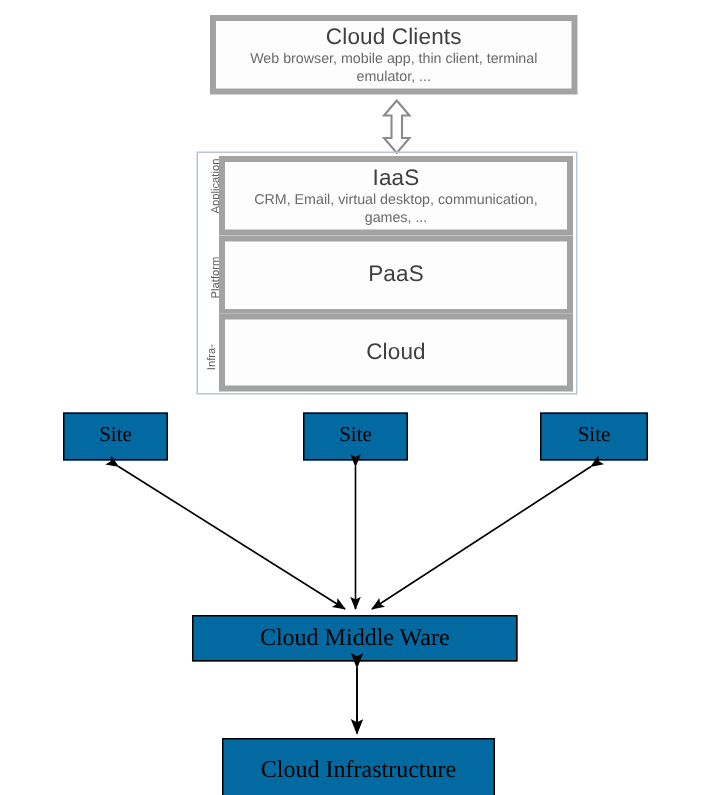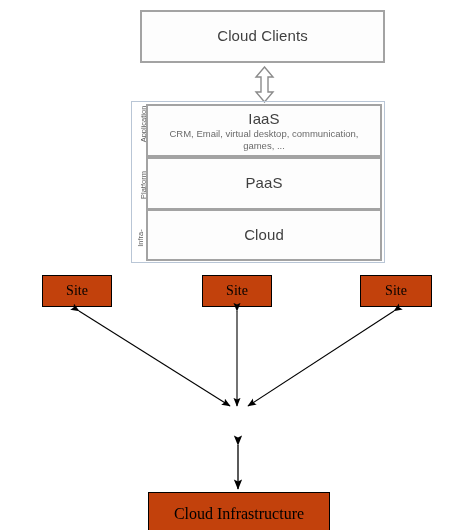--- a/index.html
+++ b/index.html
@@ -13,21 +13,21 @@
     height: 530px;
     background: #ffffff;
     overflow: hidden;
     font-family: "Liberation Sans", sans-serif;
   }
 
   
   .cbox {
     position: absolute;
     box-sizing: border-box;
-    border: 2px solid #a3a3a3;
+    border: 4px solid #a3a3a3;
     background: #fdfdfd;
     text-align: center;
     color: #555555;
     font-family: "Liberation Sans", sans-serif;
     display: flex;
     flex-direction: column;
     align-items: center;
     justify-content: center;
     padding: 2px 6px;
   }
@@ -70,21 +70,21 @@
   
   .block-arrow {
     position: absolute;
   }
 
   
   .sbox {
     position: absolute;
     box-sizing: border-box;
     border: 1px solid #000000;
-    background: #c2410c;
+    background: #0369a1;
     font-family: "Liberation Serif", serif;
     color: #000000;
     display: flex;
     align-items: center;
     justify-content: center;
     text-align: center;
   }
   .sbox.site { font-size: 14px; }
   .sbox.wide { font-size: 16px; }
 
@@ -97,20 +97,21 @@
     pointer-events: none;
   }
 </style>
 </head>
 <body>
 
 <div id="canvas">
 
   <div class="cbox" style="left:140px; top:10px; width:245px; height:53px;">
     <div class="ctitle">Cloud Clients</div>
+    <div class="cdesc">Web browser, mobile app, thin client, terminal emulator, ...</div>
   </div>
 
   <div class="block-arrow" style="left:252px; top:66px; width:25px; height:37px;">
     <svg width="25" height="37" viewBox="0 0 25 37">
       <polygon points="12.5,1 21,11 16,11 16,26 21,26 12.5,36 4,26 9,26 9,11 4,11" fill="#ffffff" stroke="#8b8b8b" stroke-width="1.4"></polygon>
     </svg>
   </div>
 
   <div class="stack-frame" style="left:131px; top:101px; width:254px; height:162px;"></div>
 
@@ -134,20 +135,23 @@
   <div class="sbox site" style="left:42px; top:275px; width:70px; height:32px;">
     <span>Site</span>
   </div>
   <div class="sbox site" style="left:202px; top:275px; width:70px; height:32px;">
     <span>Site</span>
   </div>
   <div class="sbox site" style="left:360px; top:275px; width:72px; height:32px;">
     <span>Site</span>
   </div>
 
+  <div class="sbox wide" style="left:128px; top:410px; width:217px; height:31px;">
+    <span>Cloud Middle Ware</span>
+  </div>
   <div class="sbox wide" style="left:148px; top:492px; width:182px; height:44px;">
     <span>Cloud Infrastructure</span>
   </div>
 
   <svg class="lines">
     <defs>
       <marker id="ah" markerWidth="9" markerHeight="9" refX="7.4" refY="3.2" orient="auto" markerUnits="strokeWidth">
         <path d="M0,0 L8,3.2 L0,6.4 L1.6,3.2 z" fill="#000000"></path>
       </marker>
     </defs>

